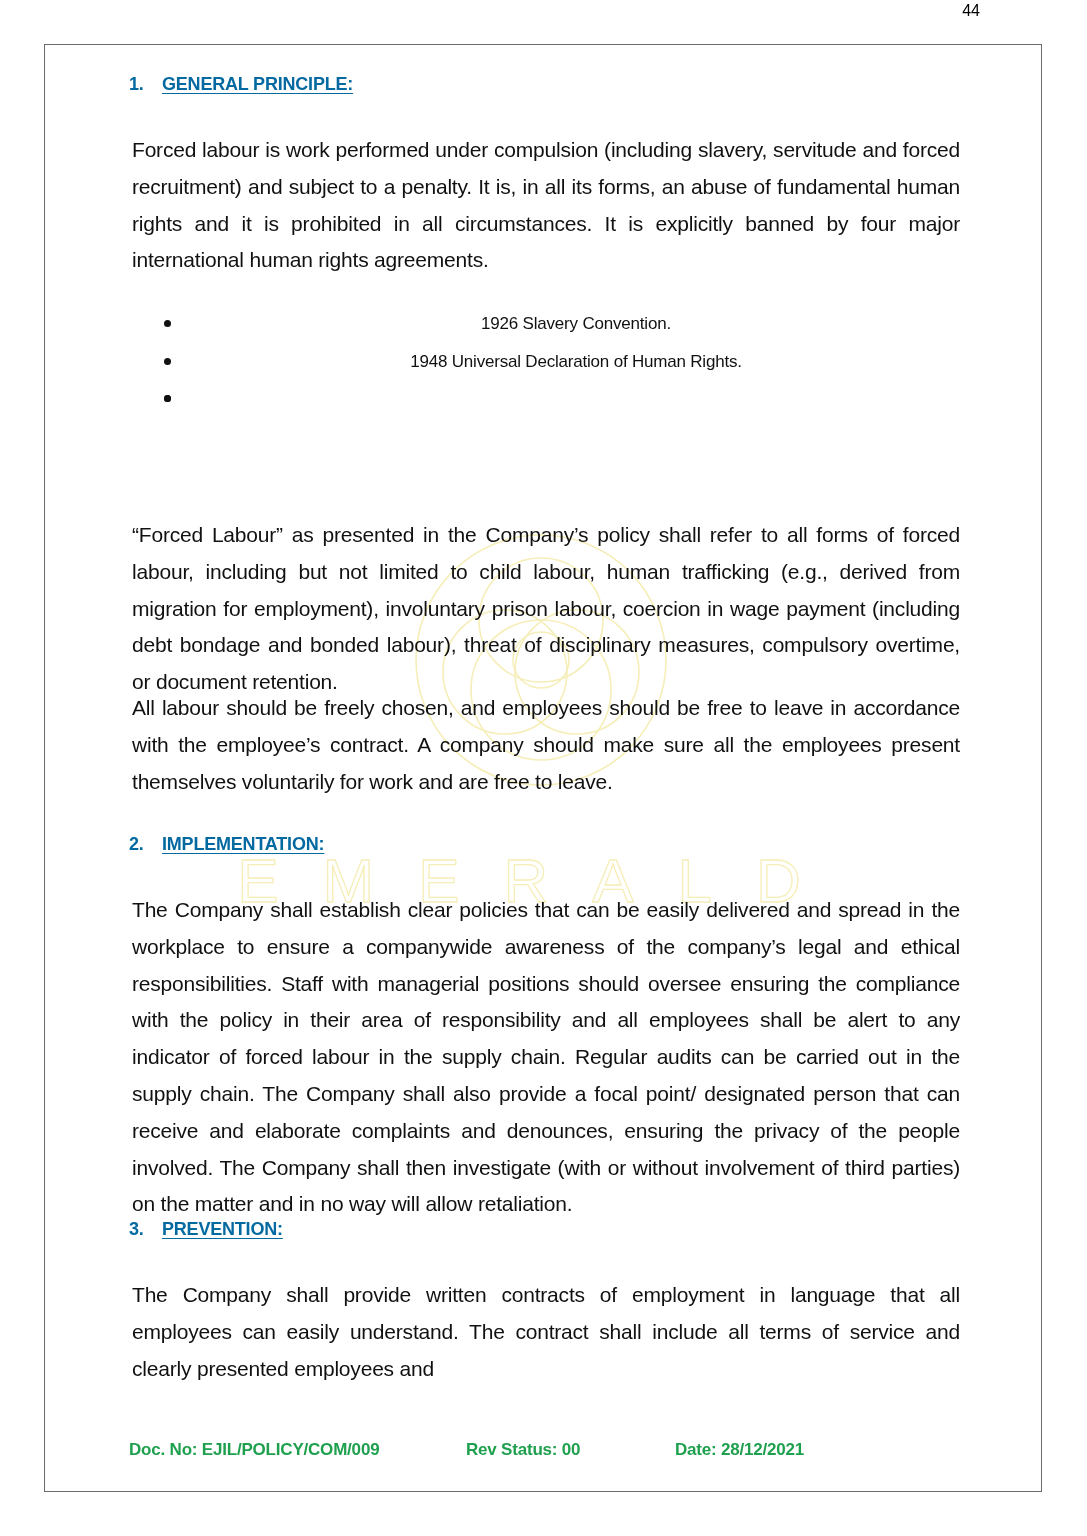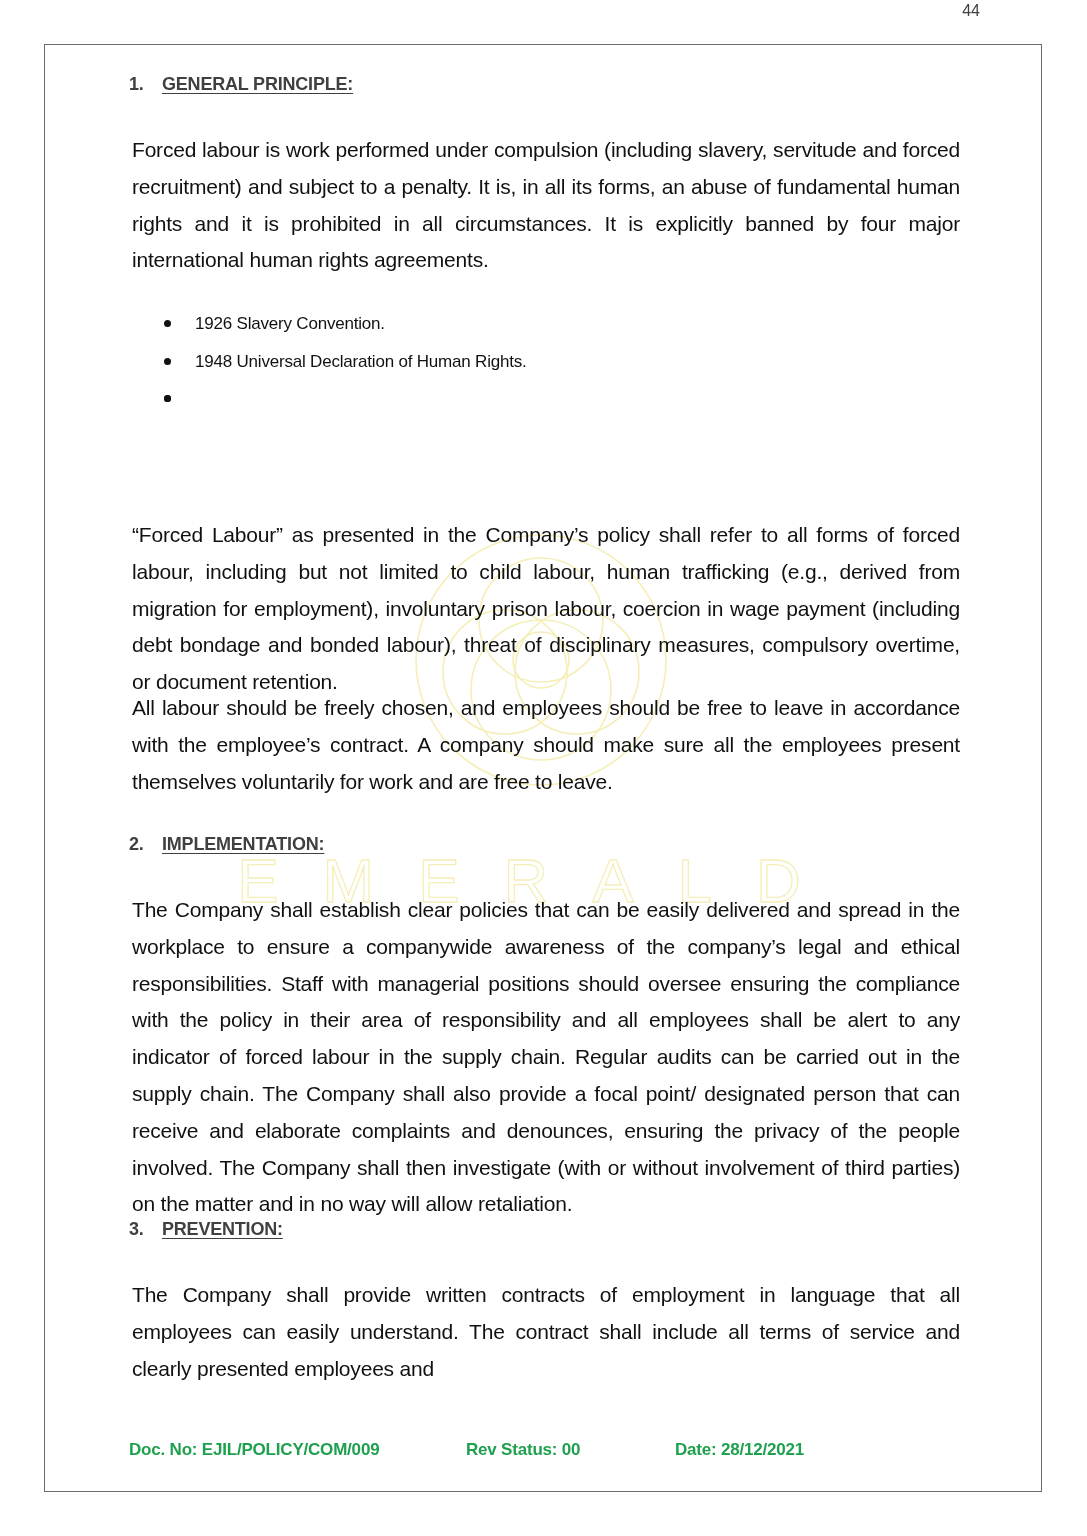--- a/index.html
+++ b/index.html
@@ -2,44 +2,44 @@
 <html><head>
 <meta charset="utf-8">
 <style>
   html, body { margin: 0; padding: 0; background: #ffffff; }
   body {
     width: 1087px; height: 1536px; position: relative; overflow: hidden;
     font-family: "Liberation Sans", sans-serif; color: #111111;
   }
   .page-number {
     position: absolute; top: 2px; left: 940px; width: 40px;
-    font-size: 16px; color: #404040; text-align: right;
+    font-size: 16px; color: #000000; text-align: right;
   }
   .frame {
     position: absolute; left: 44px; top: 44px; width: 998px; height: 1448px;
     border: 1.5px solid #6b6b6b; box-sizing: border-box;
   }
   .watermark {
     position: absolute; left: 0; top: 0; width: 1087px; height: 1536px; pointer-events: none;
   }
   .heading {
-    position: absolute; left: 129px; font-weight: bold; color: #404040; font-size: 18px;
+    position: absolute; left: 129px; font-weight: bold; color: #0369a1; font-size: 18px;
     letter-spacing: -0.2px;
   }
   .heading .num { display: inline-block; width: 33px; }
   .heading .title { text-decoration: underline; text-underline-offset: 3px; }
   .para {
     position: absolute; left: 132px; width: 828px; font-size: 21px; line-height: 36.8px;
     text-align: justify; text-align-last: left; letter-spacing: -0.2px;
   }
   .bullets {
     position: absolute; left: 129px; width: 828px; margin: 0; padding: 0; list-style: none;
     font-size: 17px; line-height: 37.5px; letter-spacing: -0.2px;
   }
-  .bullets li { position: relative; padding-left: 66px; }
+  .bullets li { position: relative; padding-left: 66px; text-align: center; }
   .bullets li .dot {
     position: absolute; left: 35px; top: 15px; width: 7px; height: 7px; border-radius: 50%; background: #111;
   }
   .footer {
     position: absolute; top: 1440px; left: 129px; font-size: 17px; font-weight: bold; color: #1fa04e;
     letter-spacing: -0.2px;
   }
   .footer span { position: absolute; white-space: nowrap; }
 </style>
 </head>

